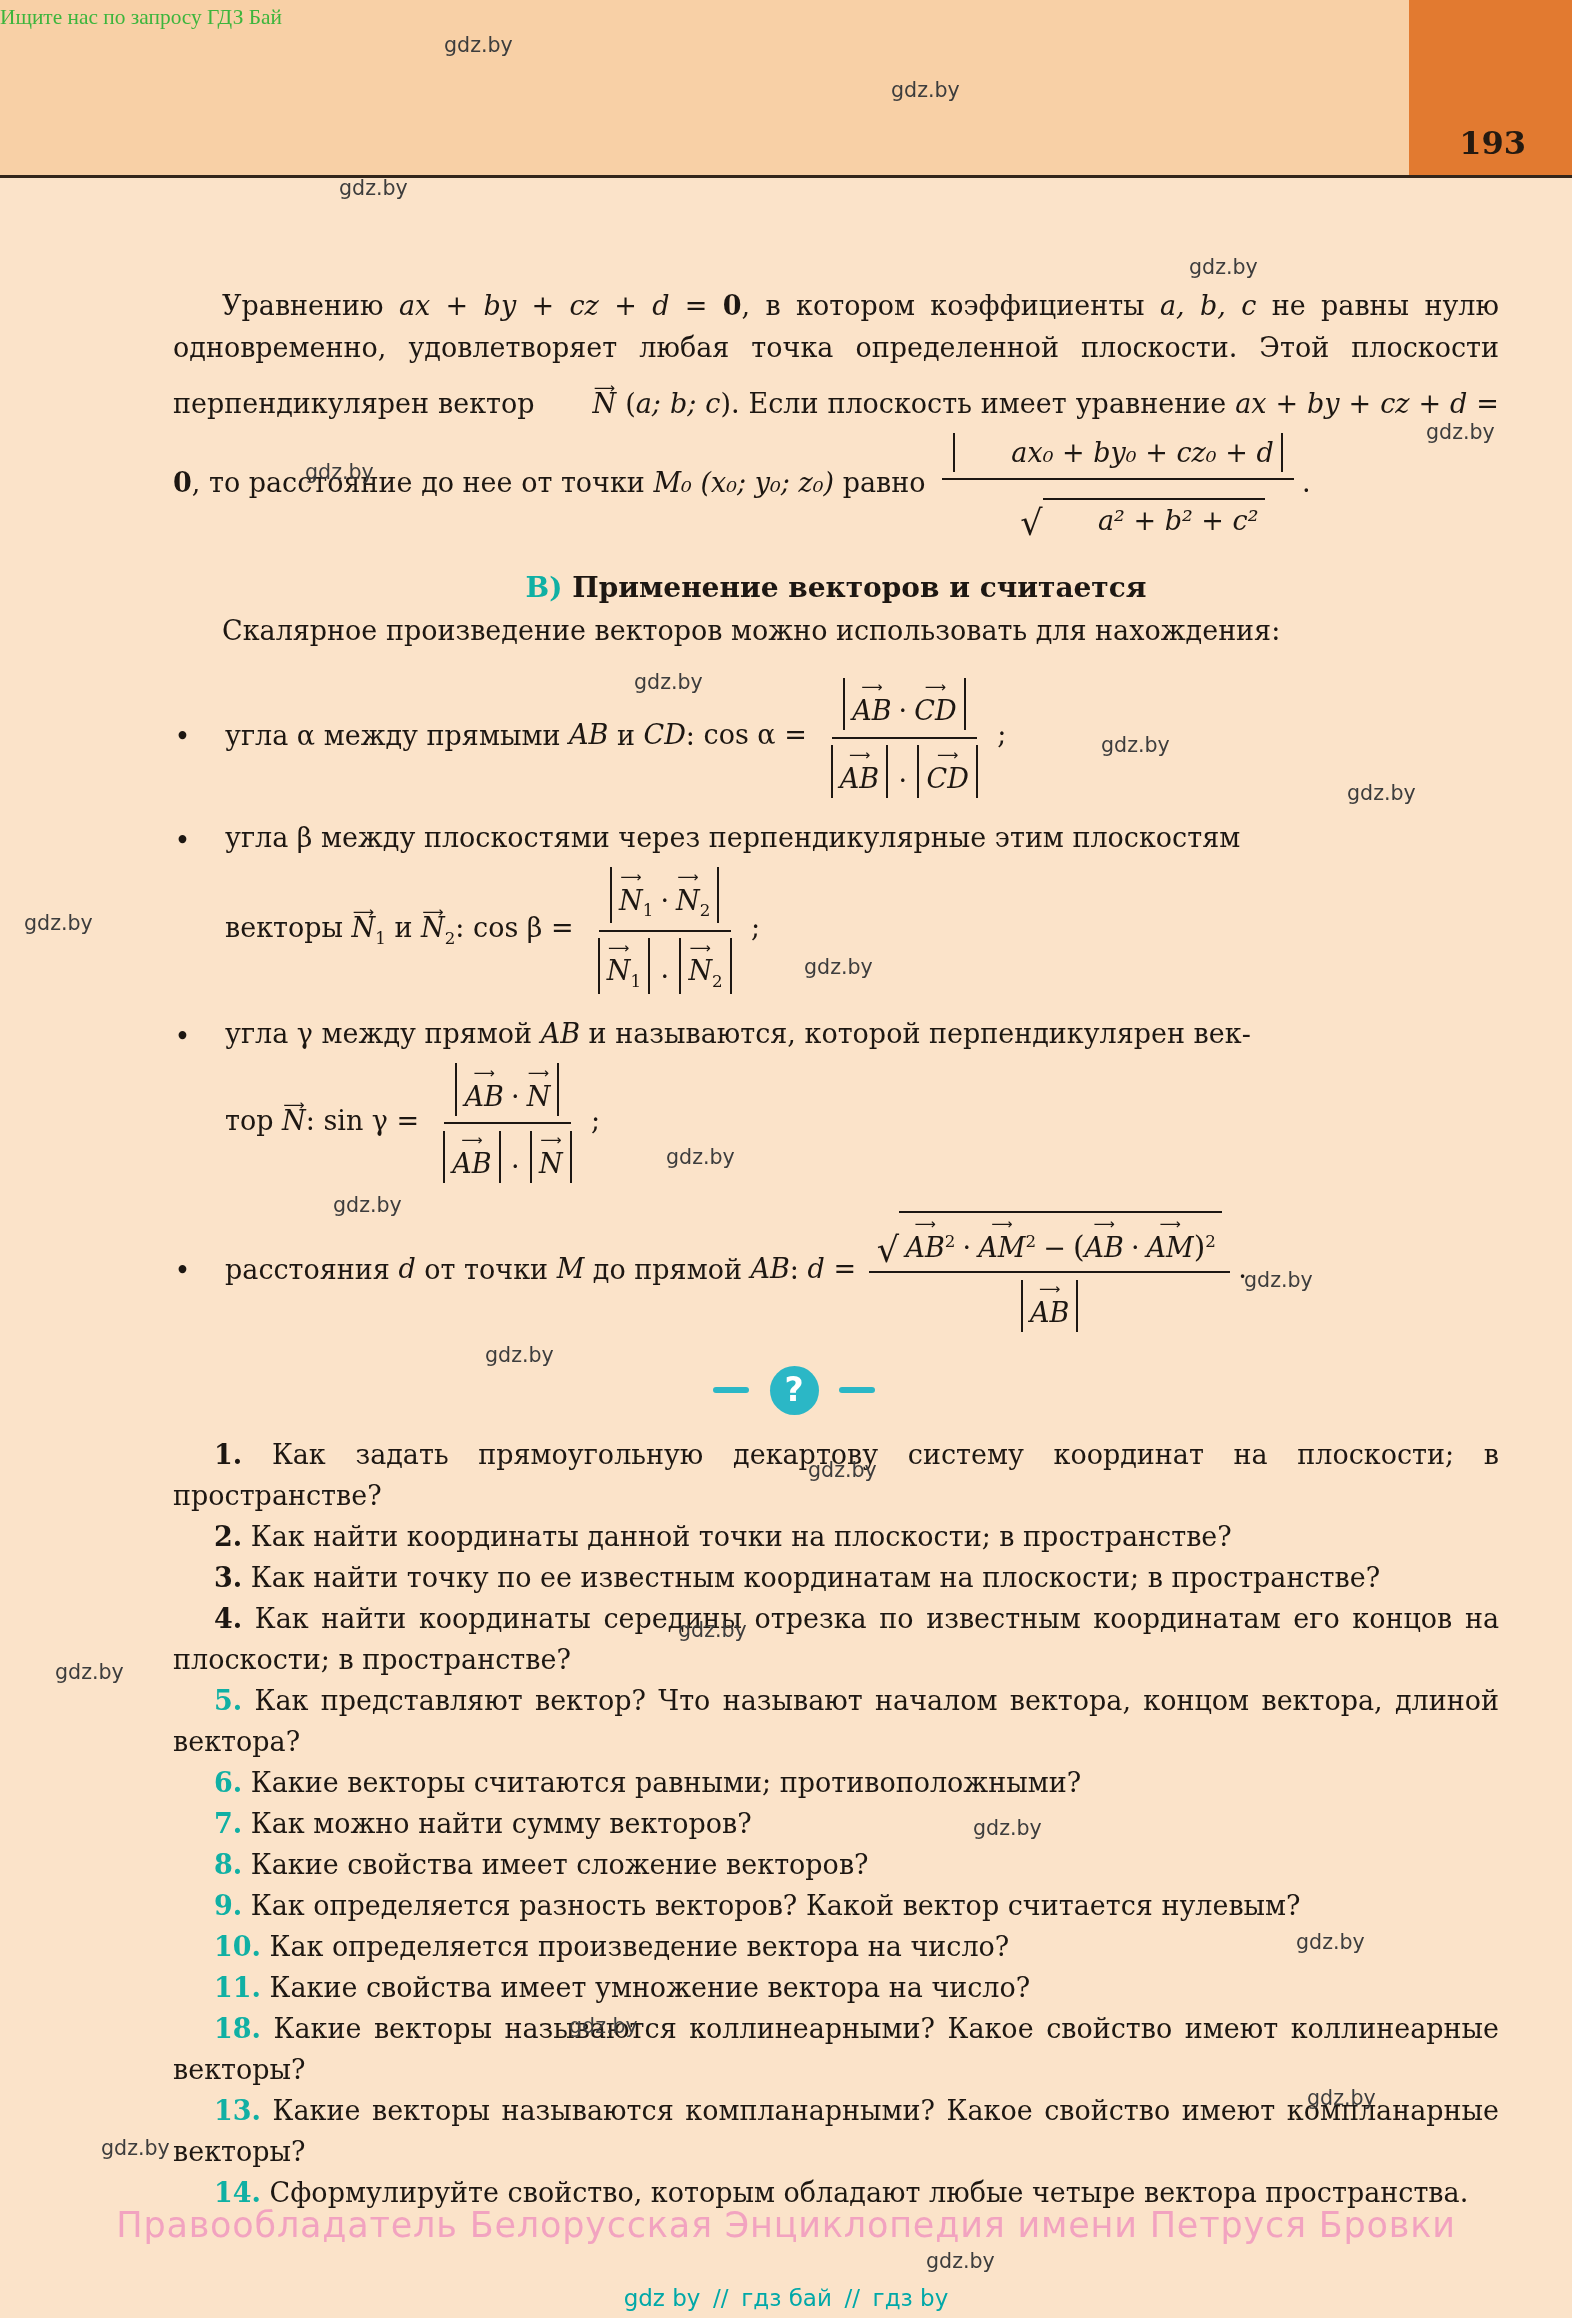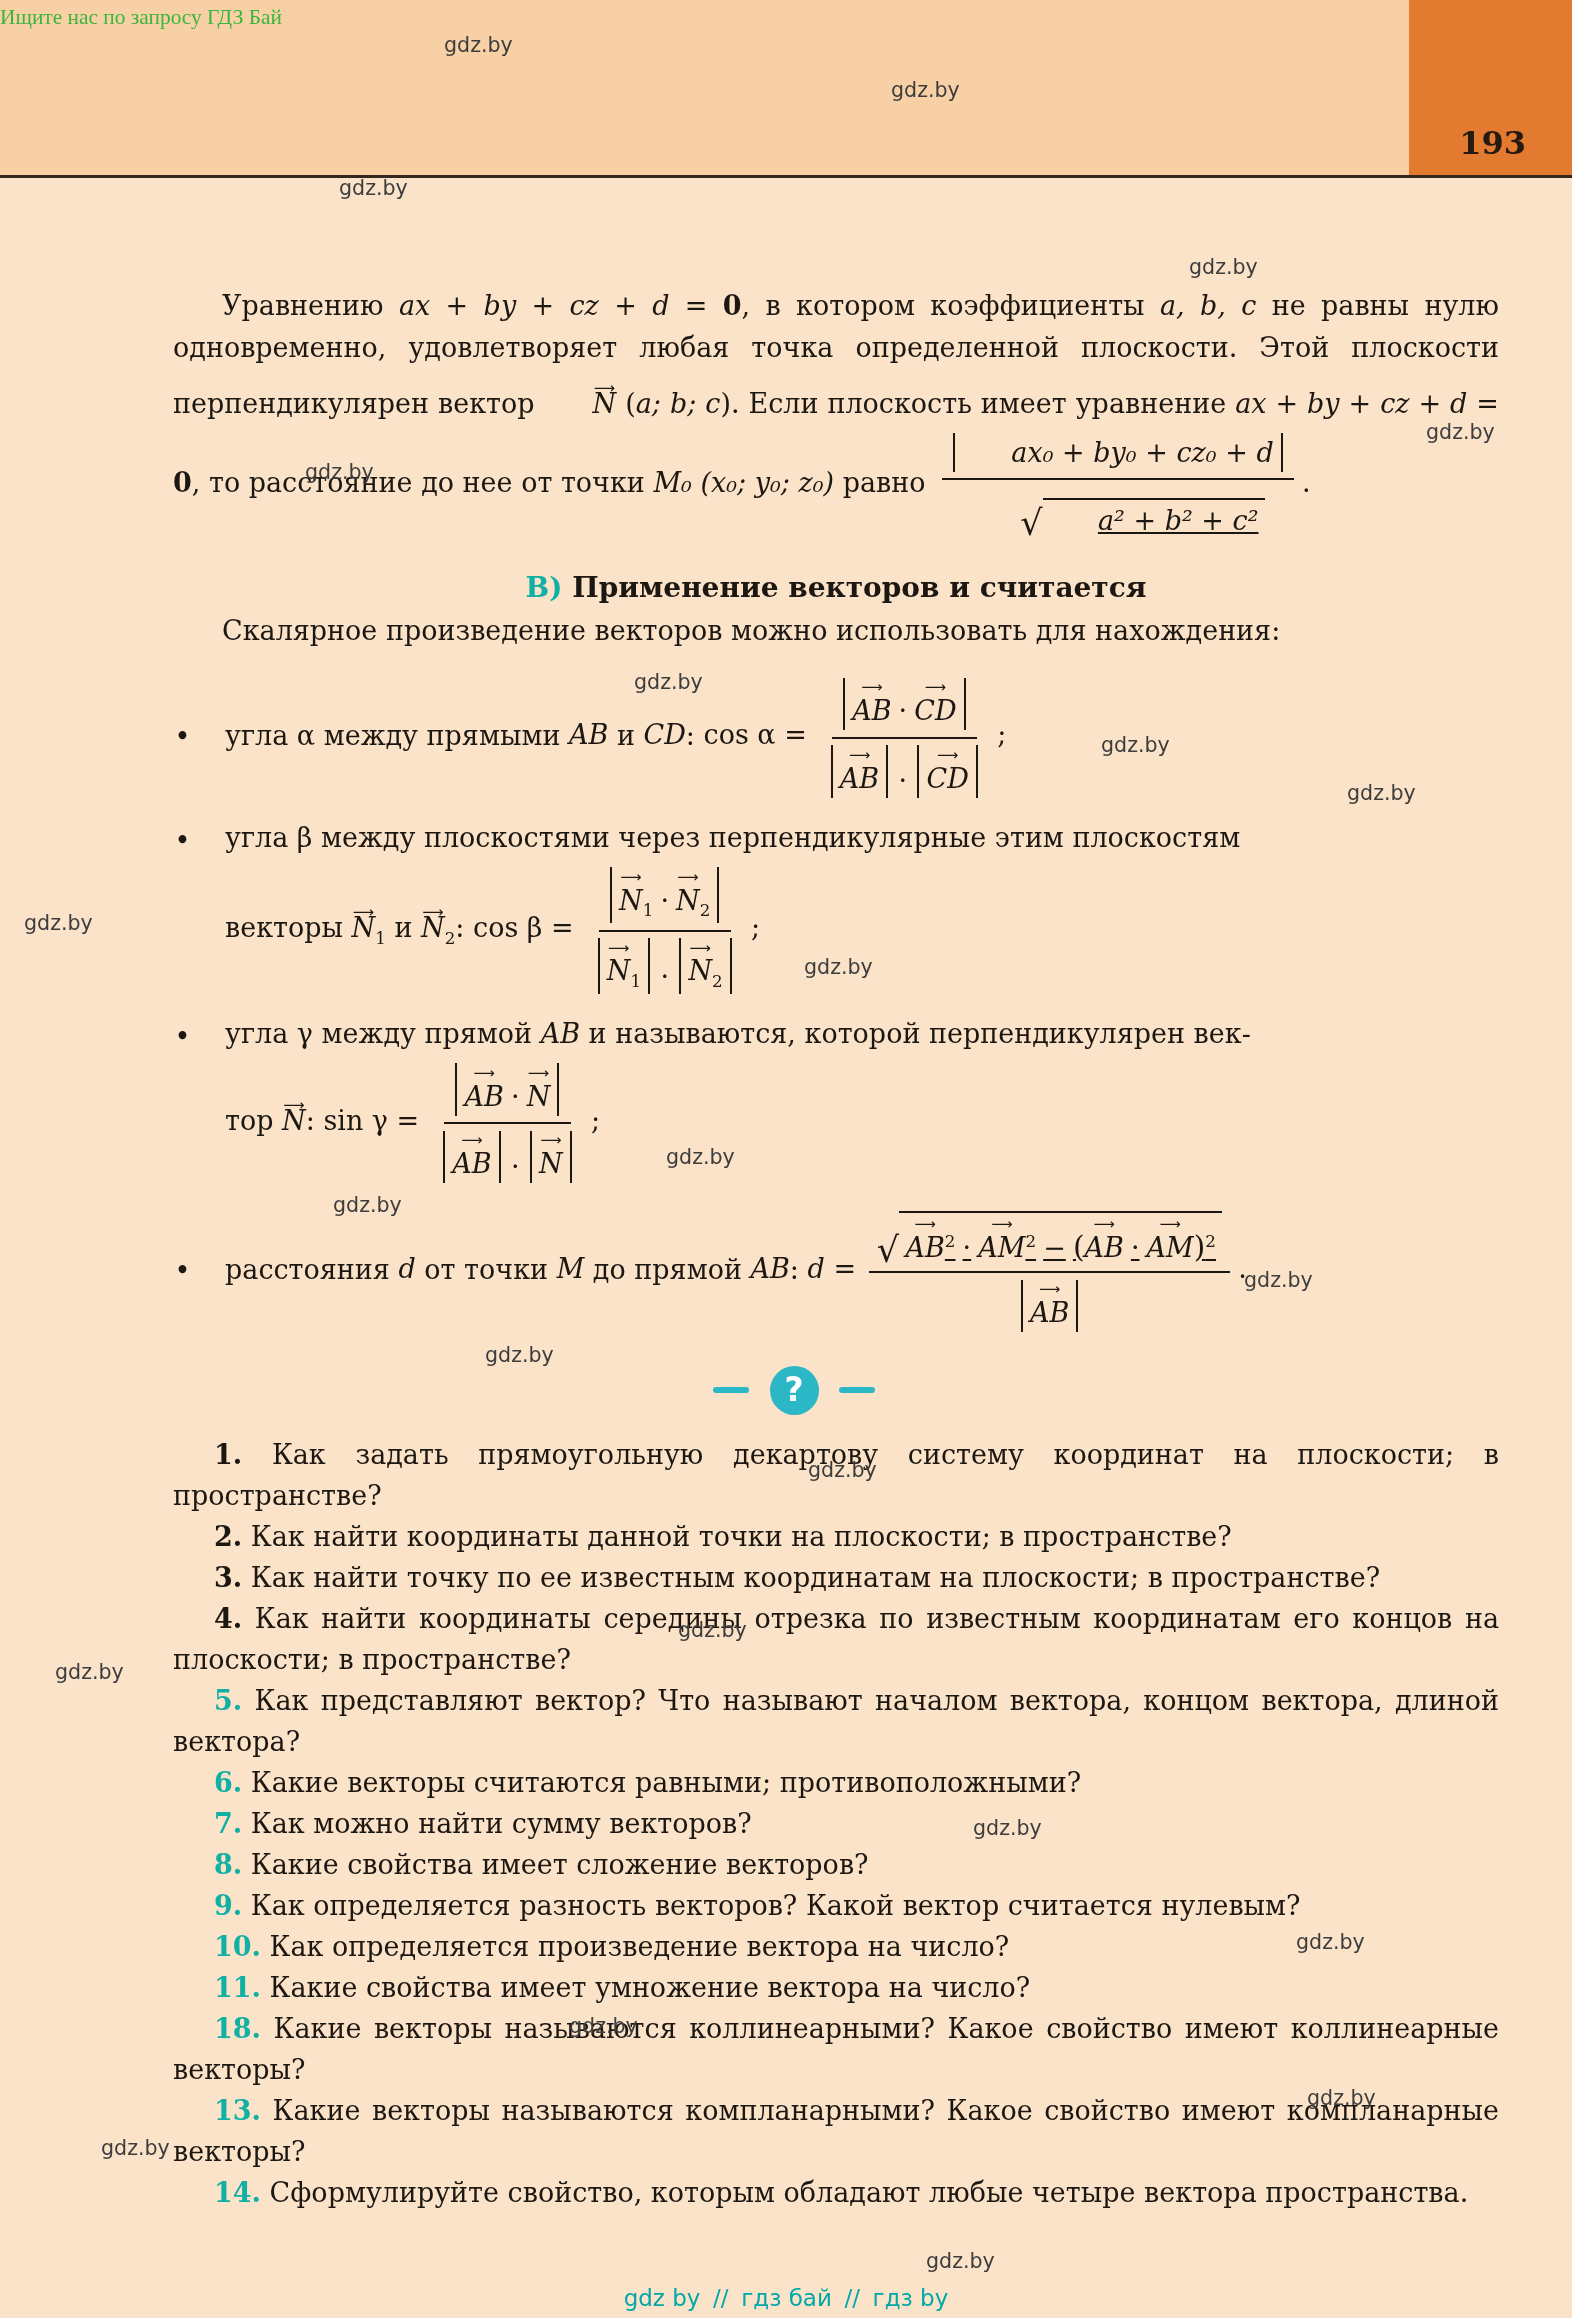--- a/index.html
+++ b/index.html
@@ -76,21 +76,21 @@
     position:absolute;top:-1.6px;left:50%;transform:translateX(-50%);
     font-size:0.55em;font-style:normal;
     font-family:"DejaVu Sans","Liberation Sans",sans-serif;
   }
   .op{margin:0 7.1px;}
   .paren{font-size:1.1em;}
   sup{font-size:0.62em;}
   sub{font-size:0.62em;}
   .sqrt{display:inline-flex;align-items:stretch;}
   .sqrt .rad-sign{font-size:1.3em;line-height:1;align-self:flex-end;transform:translateY(2.4px);}
-  .sqrt .radicand{border-top:2.4px solid #1d1712;padding:4px 6.3px 0;text-decoration:underline;}
+  .sqrt .radicand{border-top:2.4px solid #1d1712;padding:4px 6.3px 0;}
   .flhs{margin-right:4.8px;}
   
   .apps-heading{
     text-align:center;font-weight:bold;font-size:28px;margin:22px 0 1.6px;
   }
   .teal{color:#10b0a4;}
   .intro-line{text-align:justify;text-indent:49px;margin:1.6px 0 17.4px;}
   .bullet{position:relative;padding-left:52px;margin-bottom:12.7px;}
   .bullet .dot{position:absolute;left:1.6px;font-size:27px;}
   .dot-top{top:3.2px;}
@@ -273,19 +273,20 @@
     <p class="q"><span class="qnum tl">8.</span> <span>Какие свойства имеет сложение векторов?</span></p>
     <p class="q"><span class="qnum tl">9.</span> <span>Как определяется разность векторов? Какой вектор считается нулевым?</span></p>
     <p class="q"><span class="qnum tl">10.</span> <span>Как определяется произведение вектора на число?</span></p>
     <p class="q"><span class="qnum tl">11.</span> <span>Какие свойства имеет умножение вектора на число?</span></p>
     <p class="q"><span class="qnum tl">18.</span> <span>Какие векторы называются коллинеарными? Какое свойство имеют коллинеарные векторы?</span></p>
     <p class="q"><span class="qnum tl">13.</span> <span>Какие векторы называются компланарными? Какое свойство имеют компланарные векторы?</span></p>
     <p class="q"><span class="qnum tl">14.</span> <span>Сформулируйте свойство, которым обладают любые четыре вектора пространства.</span></p>
 
   </div>
 
+  <div class="footer">Правообладатель Белорусская Энциклопедия имени Петруся Бровки</div>
 
   <div class="bottom-links">
     <span>gdz by</span><span>//</span><span>гдз бай</span><span>//</span><span>гдз by</span>
   </div>
 
 </div>
 
 
 </body></html>

